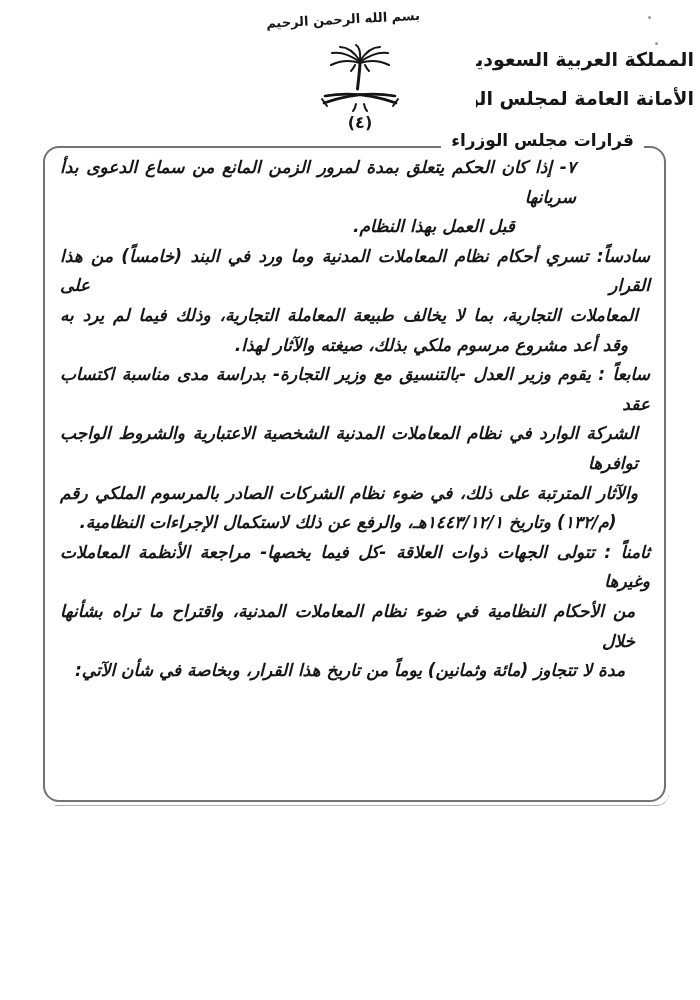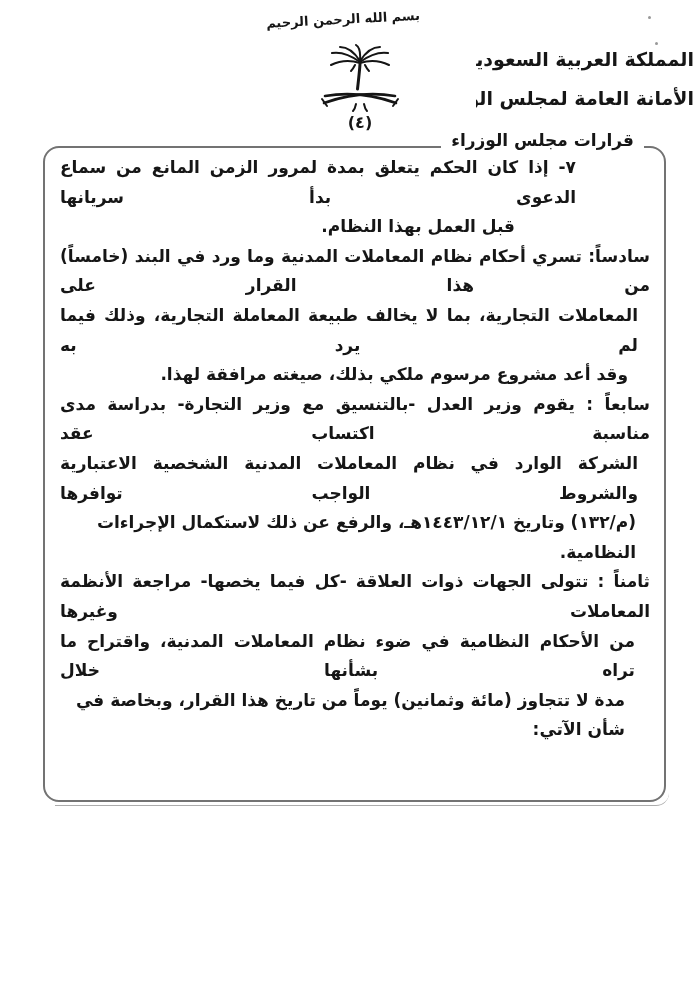--- a/index.html
+++ b/index.html
@@ -51,20 +51,21 @@
     font-size:17px;font-weight:bold;white-space:nowrap;
   }
   .content{
     position:absolute;left:0;right:0;top:0;bottom:0;
     padding:5px 14px 0 15px;
     direction:rtl;box-sizing:border-box;overflow:hidden;
   }
   .line{
     font-size:17px;font-weight:bold;line-height:29.6px;
     text-align:right;
+    font-style:italic;
   }
   .line.justify{
     text-align:justify;
     text-align-last:justify;
   }
 </style>
 </head>
 <body>
 
 <div class="page">
@@ -114,23 +115,24 @@
   <div class="speck" style="left:655px;top:42px"></div>
 
   <div class="box">
     <div class="box-title">قرارات مجلس الوزراء</div>
     <div class="content">
 
     <div class="line justify" style="padding-right: 74px;">٧- إذا كان الحكم يتعلق بمدة لمرور الزمن المانع من سماع الدعوى بدأ سريانها</div>
         <div class="line" style="padding-right: 135px;">قبل العمل بهذا النظام.</div>
         <div class="line justify" style="padding-right: 0px;">سادساً: تسري أحكام نظام المعاملات المدنية وما ورد في البند (خامساً) من هذا القرار على</div>
         <div class="line justify" style="padding-right: 12px;">المعاملات التجارية، بما لا يخالف طبيعة المعاملة التجارية، وذلك فيما لم يرد به</div>
-        <div class="line" style="padding-right: 22px;">وقد أعد مشروع مرسوم ملكي بذلك، صيغته مرافقة لهذا.</div>
+        <div class="line" style="padding-right: 22px;">وقد أعد مشروع مرسوم ملكي بذلك، صيغته والآثار لهذا.</div>
         <div class="line justify" style="padding-right: 0px;">سابعاً : يقوم وزير العدل -بالتنسيق مع وزير التجارة- بدراسة مدى مناسبة اكتساب عقد</div>
         <div class="line justify" style="padding-right: 12px;">الشركة الوارد في نظام المعاملات المدنية الشخصية الاعتبارية والشروط الواجب توافرها</div>
-        <div class="line" style="padding-right: 14px;">(م/١٣٢) وتاريخ ١٤٤٣/١٢/١هـ، والرفع عن ذلك لاستكمال الإجراءات النظامية.</div>
+        <div class="line justify" style="padding-right: 12px;">والآثار المترتبة على ذلك، في ضوء نظام الشركات الصادر بالمرسوم الملكي رقم</div>
+        <div class="line" style="padding-right: 14px; text-align: center;">(م/١٣٢) وتاريخ ١٤٤٣/١٢/١هـ، والرفع عن ذلك لاستكمال الإجراءات النظامية.</div>
         <div class="line justify" style="padding-right: 0px;">ثامناً : تتولى الجهات ذوات العلاقة -كل فيما يخصها- مراجعة الأنظمة المعاملات وغيرها</div>
         <div class="line justify" style="padding-right: 15px;">من الأحكام النظامية في ضوء نظام المعاملات المدنية، واقتراح ما تراه بشأنها خلال</div>
         <div class="line" style="padding-right: 25px;">مدة لا تتجاوز (مائة وثمانين) يوماً من تاريخ هذا القرار، وبخاصة في شأن الآتي:</div>
       </div>
   </div>
 
 </div>
 
 </body></html>

